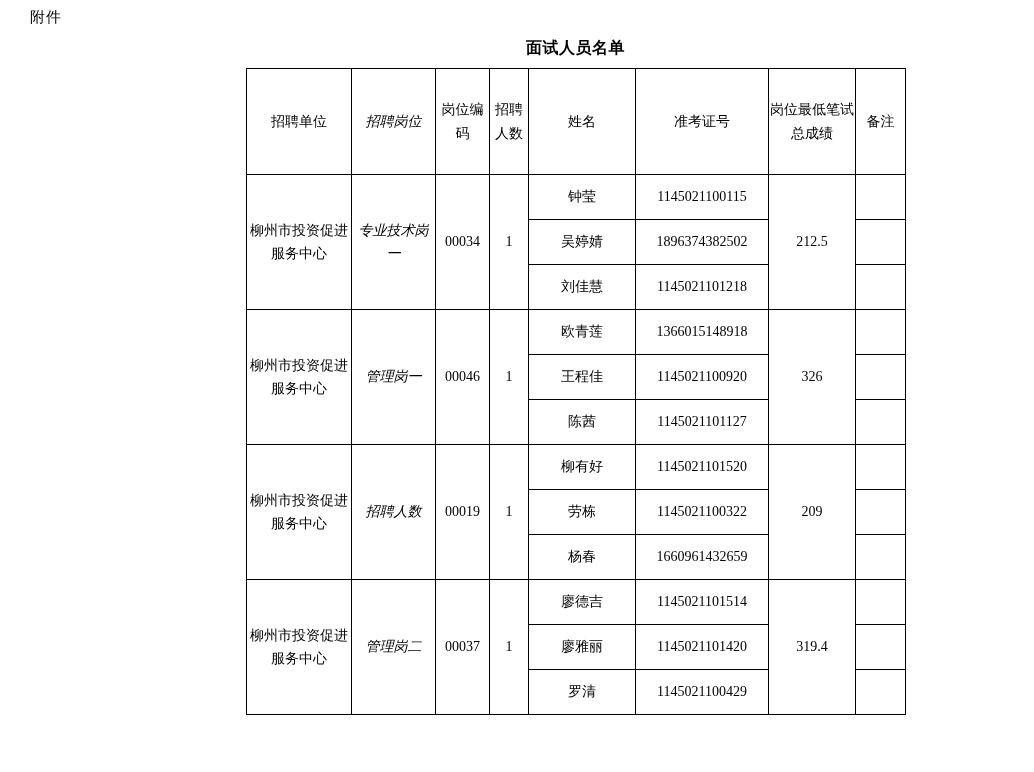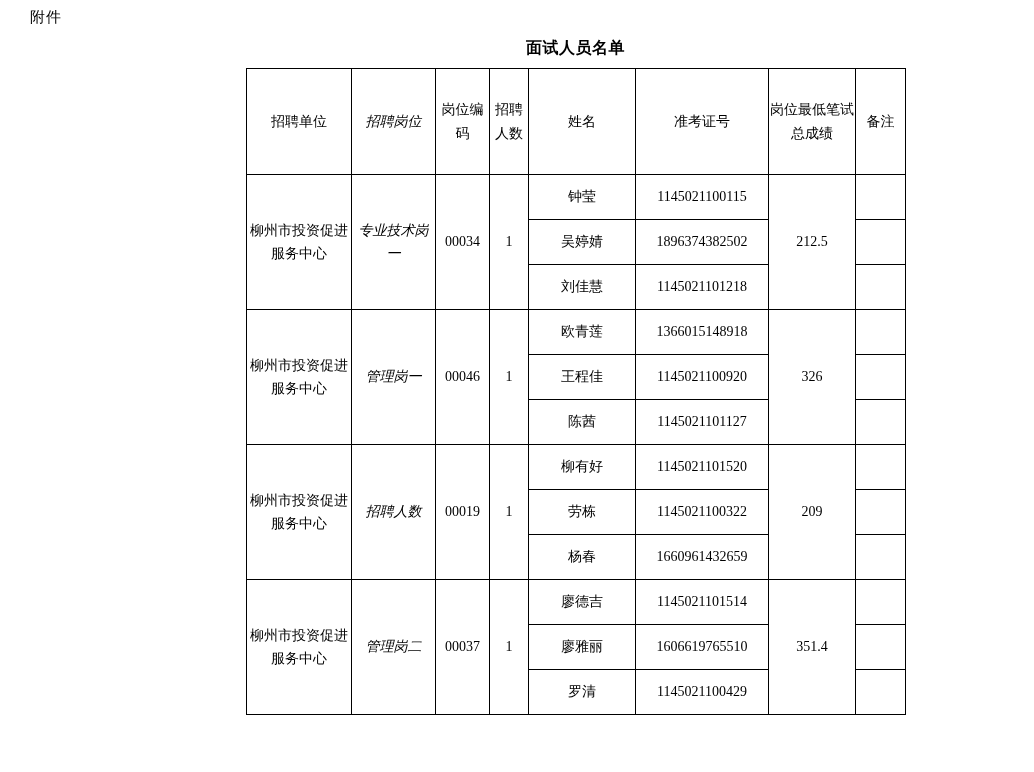--- a/index.html
+++ b/index.html
@@ -146,26 +146,26 @@
         <td></td>
       </tr>
 
       <tr class="data-row">
         <td rowspan="3" class="pad-unit">柳州市投资促进服务中心</td>
         <td rowspan="3" class="pad-pos">管理岗二</td>
         <td rowspan="3" class="pad-code">00037</td>
         <td rowspan="3" class="pad-count">1</td>
         <td>廖德吉</td>
         <td>1145021101514</td>
-        <td rowspan="3" class="pad-score">351.4</td>
+        <td rowspan="3" class="pad-score">319.4</td>
         <td></td>
       </tr>
       <tr class="data-row">
         <td>廖雅丽</td>
-        <td>1606619765510</td>
+        <td>1145021101420</td>
         <td></td>
       </tr>
       <tr class="data-row">
         <td>罗清</td>
         <td>1145021100429</td>
         <td></td>
       </tr>
     </tbody>
   </table>
 </div>

